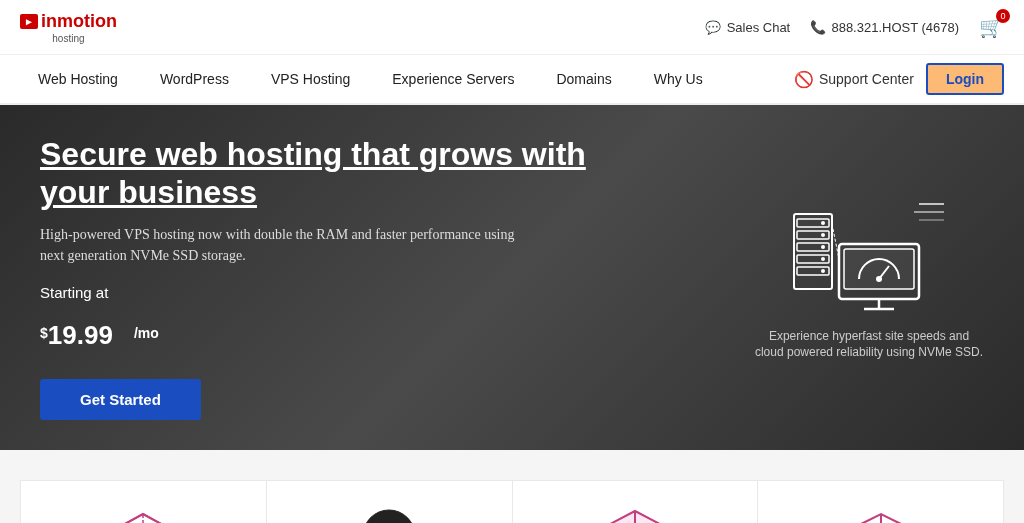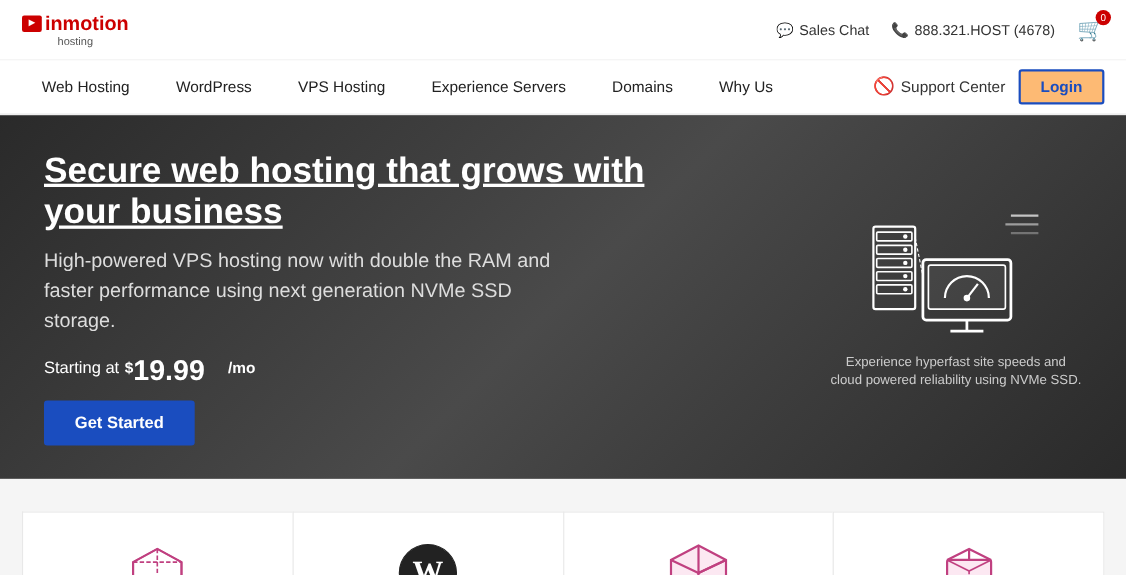--- a/index.html
+++ b/index.html
@@ -148,42 +148,44 @@
       max-width: 560px;
     }
     .hero-title {
       font-size: 32px;
       font-weight: bold;
       line-height: 1.2;
       margin-bottom: 12px;
       text-decoration: underline;
     }
     .hero-subtitle {
-      font-size: 18px;
+      font-size: 14px;
       color: #ddd;
       margin-bottom: 18px;
       line-height: 1.5;
       max-width: 480px;
+      font-family: Liberation Serif, serif;
     }
     .hero-price {
       font-size: 16px;
-      margin-bottom: 15px;
+      margin-bottom: 31px;
       display: flex;
       align-items: baseline;
-      gap: 5px;
+      gap: 21px;
+      flex-direction: column;
     }
     .price-starting { font-size: 15px; }
     .price-dollar { font-size: 20px; font-weight: bold; vertical-align: super; font-size: 14px; }
     .price-amount { font-size: 26px; font-weight: bold; }
     .price-period { font-size: 14px; padding-left: 21px; }
     .get-started-btn {
       background: #1a4dbf;
       color: #fff;
       border: none;
-      padding: 12px 28px;
+      padding: 12px 40px;
       font-size: 15px;
       font-weight: bold;
       border-radius: 3px;
       cursor: pointer;
     }
     .hero-right {
       position: relative;
       z-index: 1;
       text-align: center;
       max-width: 230px;

